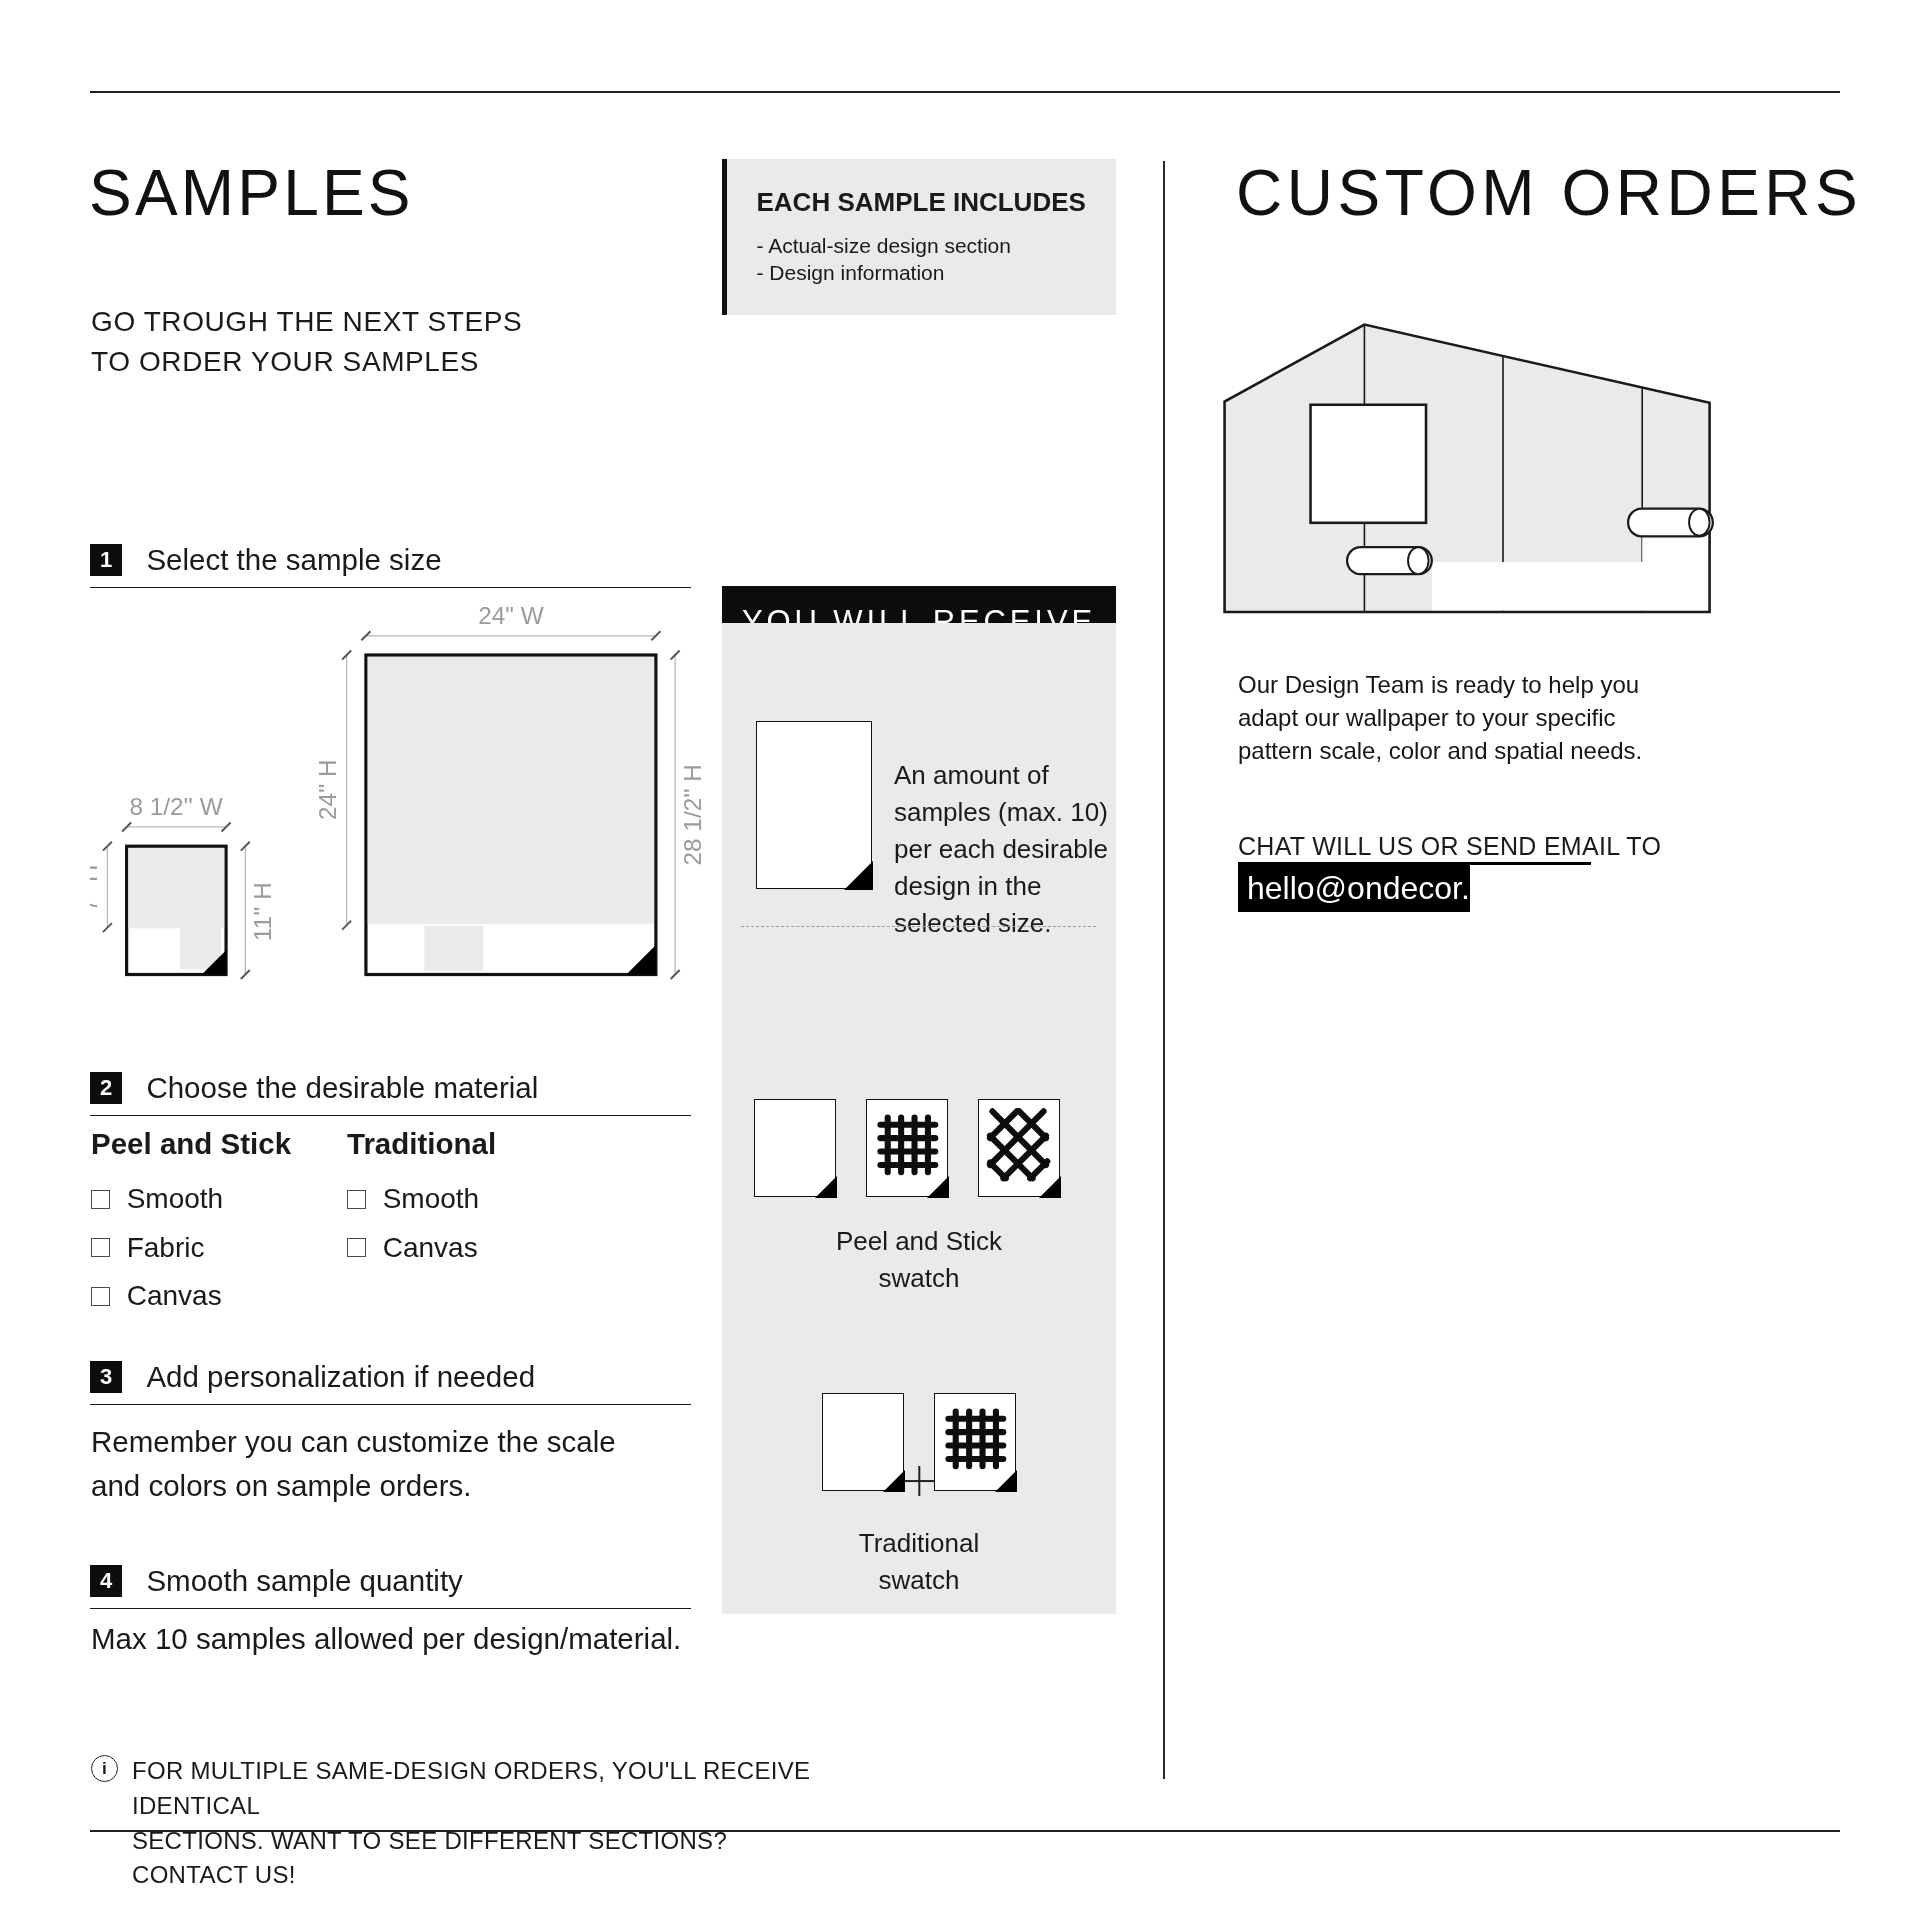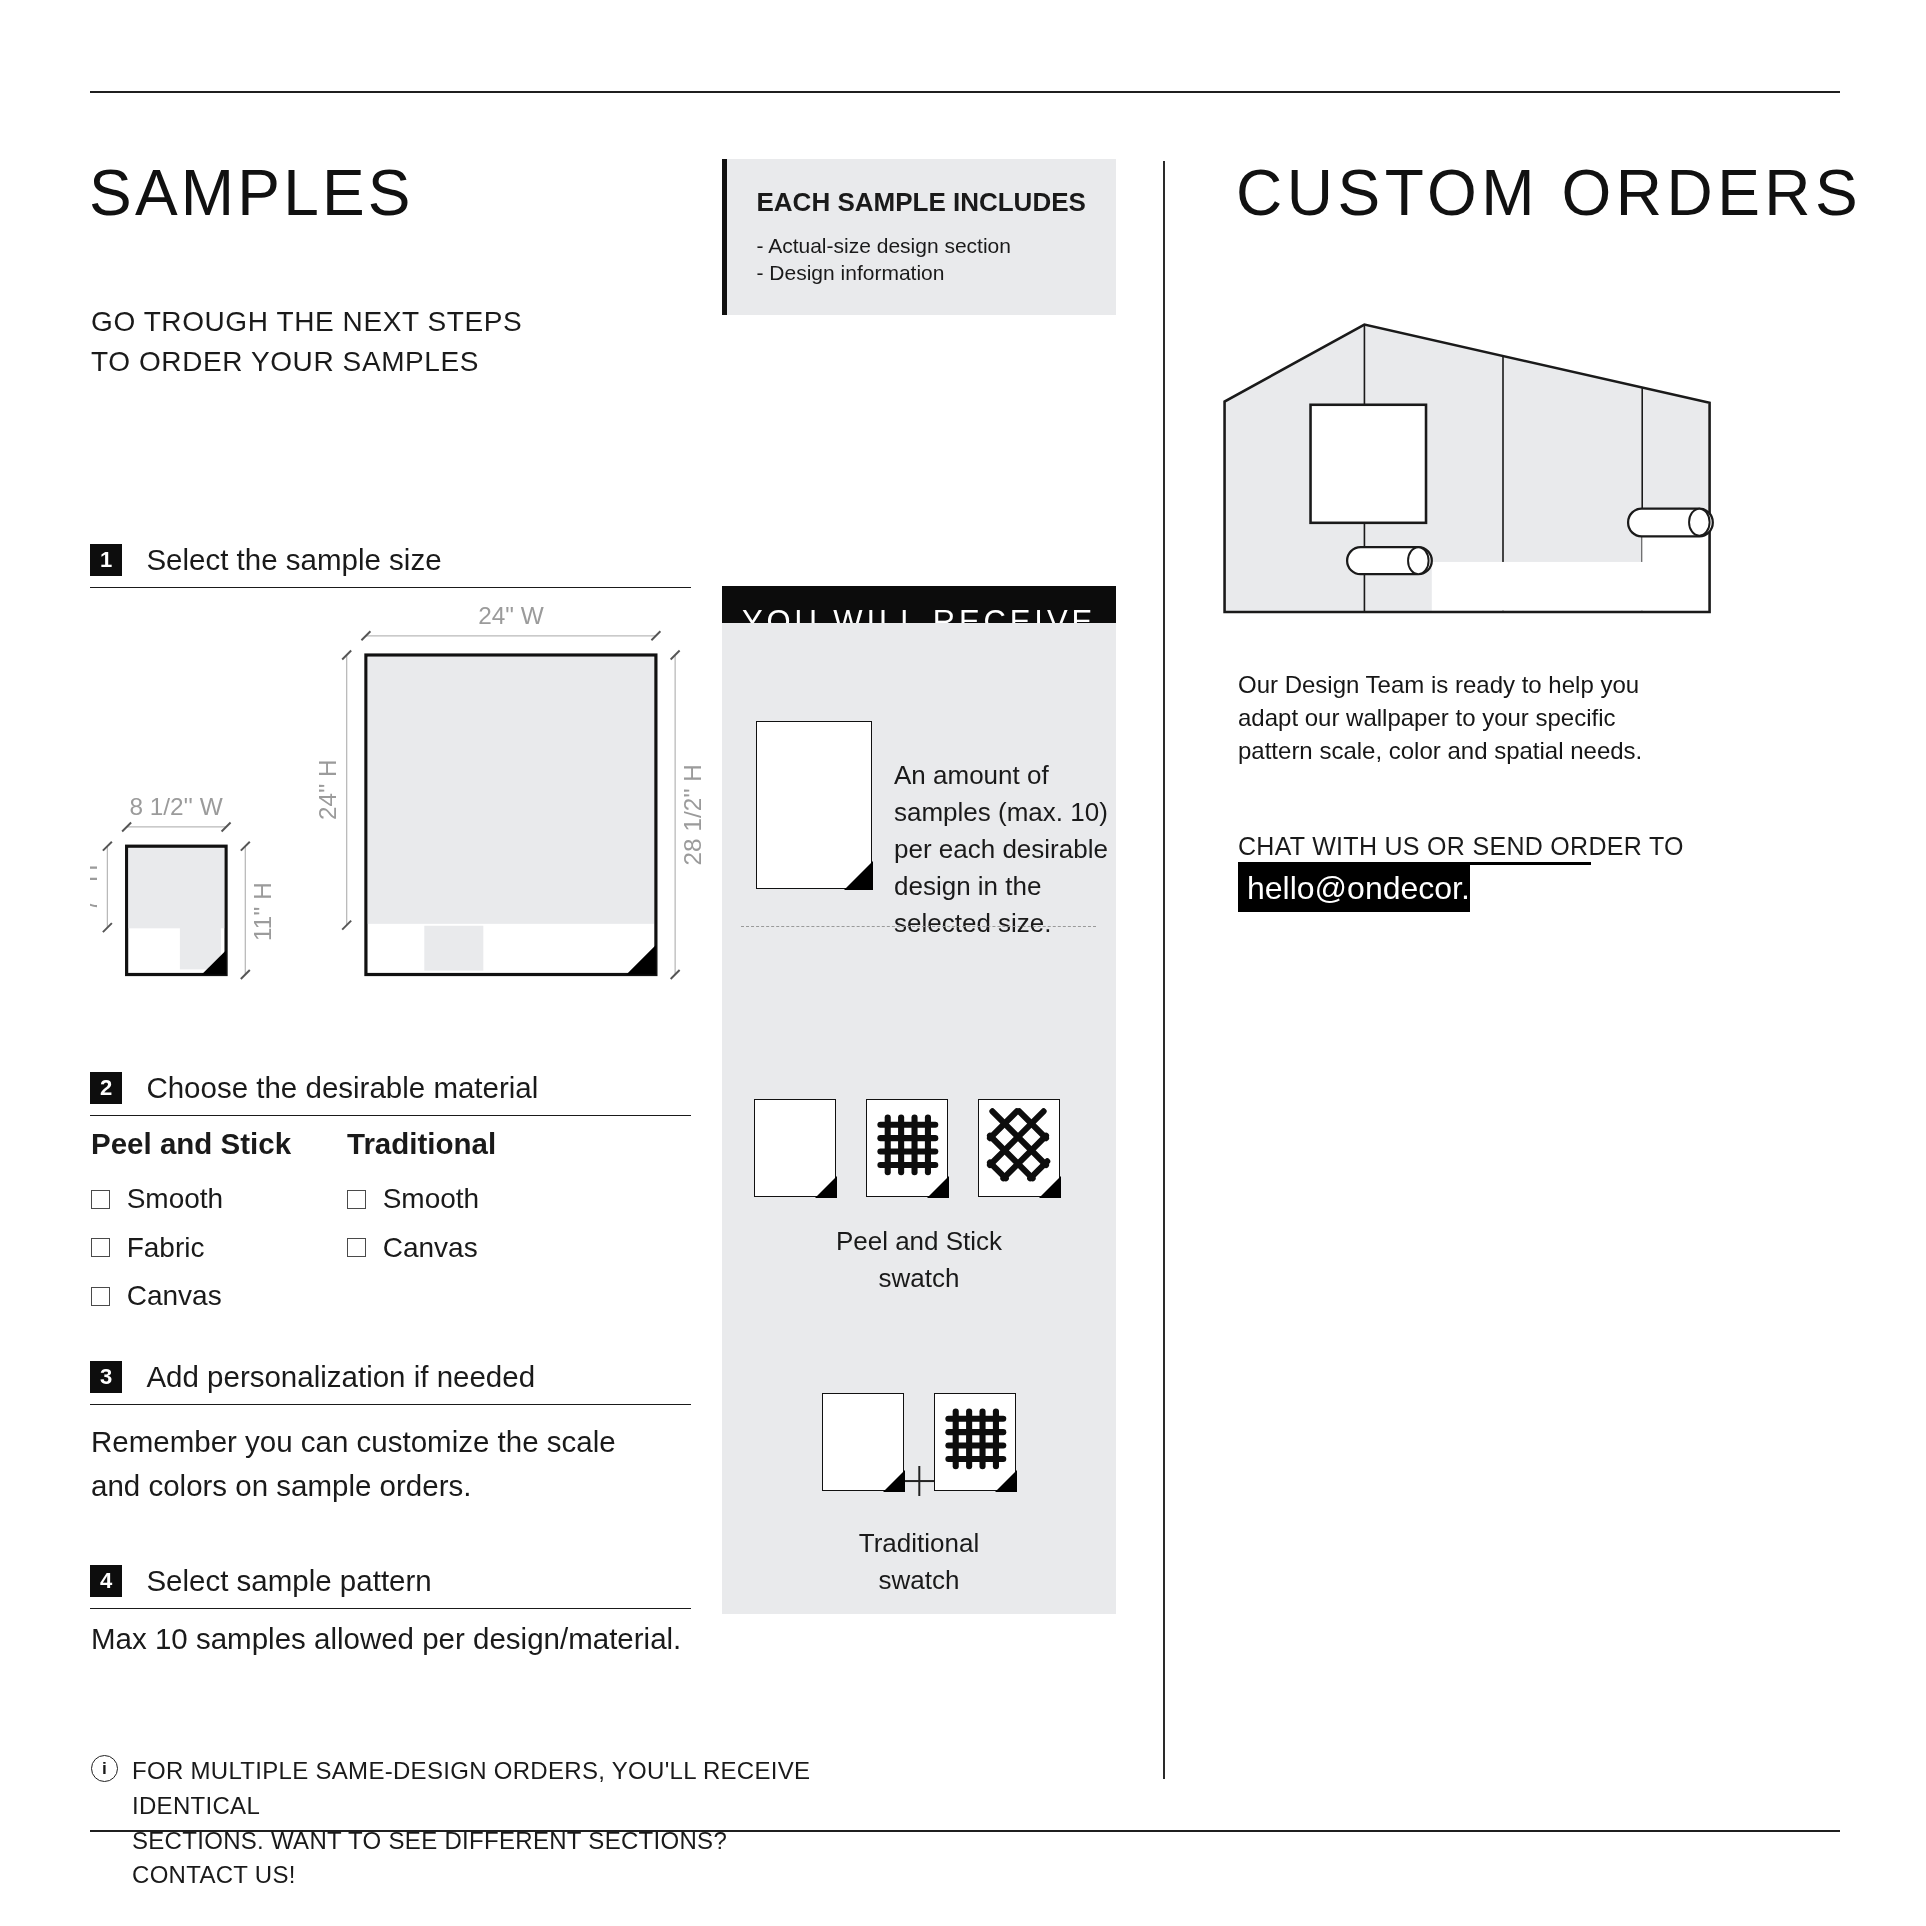--- a/index.html
+++ b/index.html
@@ -170,21 +170,21 @@
 
 <div class="abs step-header" style="left:90px; top:1360px;">
   <div class="badge">3</div>
   <div class="step-title">Add personalization if needed</div>
 </div>
 <div class="abs body-text pre" style="left:91px; top:1420px;">Remember you can customize the scale
 and colors on sample orders.</div>
 
 <div class="abs step-header" style="left:90px; top:1564px;">
   <div class="badge">4</div>
-  <div class="step-title">Select sample pattern</div>
+  <div class="step-title">Smooth sample quantity</div>
 </div>
 <div class="abs body-text" style="left:91px; top:1617px;">Max 10 samples allowed per design/material.</div>
 
 <div class="abs footnote" style="left:91px; top:1754px;">
   <div class="info-circle">i</div>
   <div class="footnote-text pre">FOR MULTIPLE SAME-DESIGN ORDERS, YOU'LL RECEIVE IDENTICAL
 SECTIONS. WANT TO SEE DIFFERENT SECTIONS? CONTACT US!</div>
 </div>
 
 <div class="abs includes-box" style="left:722px; top:159px;">
@@ -295,16 +295,16 @@
   <ellipse cx="306" cy="386" rx="16" ry="21" fill="#ffffff" stroke="#1a1a1a" stroke-width="3"></ellipse>
 
   <rect x="633" y="305" width="132" height="43" rx="21" fill="#ffffff" stroke="#1a1a1a" stroke-width="3.5"></rect>
   <ellipse cx="744" cy="326" rx="16" ry="21" fill="#ffffff" stroke="#1a1a1a" stroke-width="3"></ellipse>
 </svg>
 
 <div class="abs intro pre" style="left:1238px; top:668px;">Our Design Team is ready to help you
 adapt our wallpaper to your specific
 pattern scale, color and spatial needs.</div>
 
-<div class="abs chat-label" style="left:1238px; top:832px;">CHAT WITH US OR SEND ORDER TO</div>
+<div class="abs chat-label" style="left:1238px; top:832px;">CHAT WILL US OR SEND EMAIL TO</div>
 <div class="abs" style="left:1238px; top:862px; width:353px; height:2.6px; background:#000;"></div>
 <div class="abs email-badge" style="left:1238px; top:864px;">hello@ondecor.com</div>
 
 
 </body></html>

